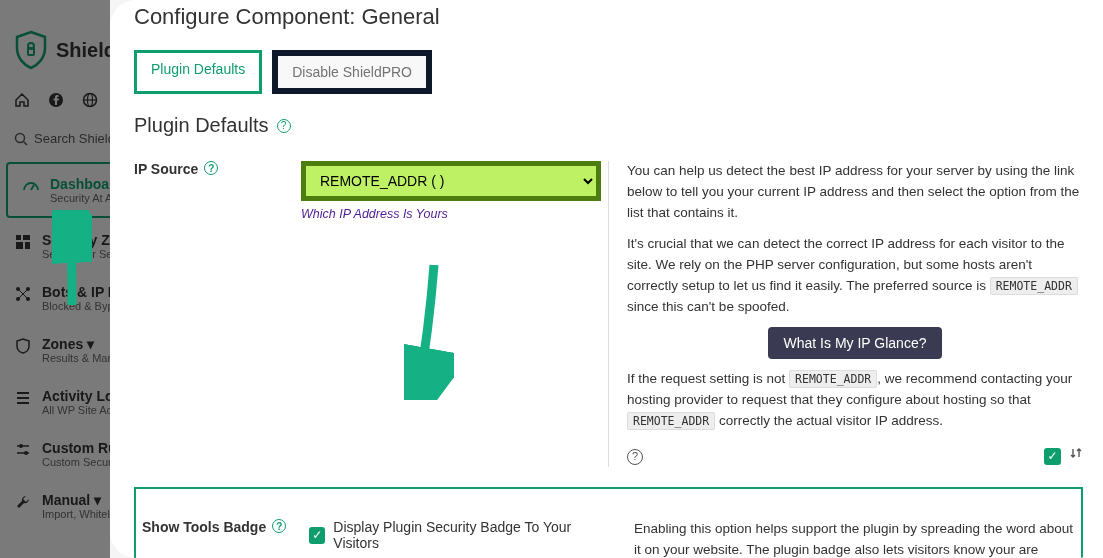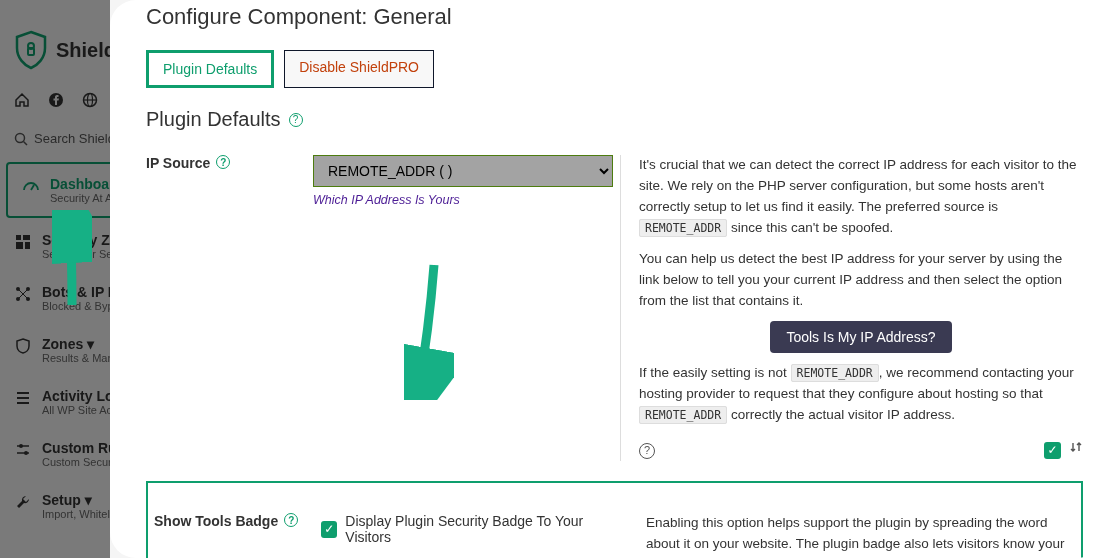--- a/index.html
+++ b/index.html
@@ -10,34 +10,34 @@
 .logo-text { font-size:20px; font-weight:600; color:#333; }
 .mini-icons { display:flex; gap:18px; padding:8px 14px 14px; color:#333; }
 .search-row { display:flex; align-items:center; gap:6px; padding:6px 14px 14px; color:#555; font-size:13px; }
 .nav-item { display:flex; gap:10px; padding:12px 14px; align-items:flex-start; cursor:pointer; }
 .nav-item.active { border:2px solid #0e9e6d; border-radius:4px; margin:2px 6px; }
 .nav-title { font-size:14px; font-weight:600; color:#333; }
 .nav-item.active .nav-title { color:#0e9e6d; }
 .nav-sub { font-size:11px; color:#666; }
 .nav-icon { width:18px; display:flex; justify-content:center; margin-top:2px; color:#333; }
 .nav-item.active .nav-icon { color:#0e9e6d; }
-.main { position:absolute; left:110px; top:0; right:0; bottom:0; background:#fff; padding:0 20px 0 36px; overflow:hidden; z-index:20;border-radius:26px; }
+.main { position:absolute; left:110px; top:0; right:0; bottom:0; background:#fff; padding:0 20px 0 24px; overflow:hidden; z-index:20;border-radius:26px; }
 .page-title { font-size:22px; font-weight:400; color:#333; padding:4px 0 20px; }
 .tabs { display:flex; gap:10px; margin-bottom:20px; }
-.tab { padding:8px 14px; border:1px solid #0f172a; background:#f8f8f8; color:#c2410c; font-size:14px; cursor:pointer; }
+.tab { padding:8px 14px; border:6px solid #0f172a; background:#f8f8f8; color:#737373; font-size:14px; cursor:pointer; }
 .tab.active { border:3px solid #0e9e6d; color:#0e9e6d; background:#fff; }
 .section-title { font-size:20px; font-weight:400; color:#333; margin:8px 0 24px; display:flex; align-items:center; gap:8px; }
 .help-icon { width:14px; height:14px; border:1.5px solid #0e9e6d; border-radius:50%; color:#0e9e6d; font-size:10px; display:inline-flex; align-items:center; justify-content:center; }
 .row { display:flex; gap:7px; padding-bottom:16px; }
 .row.boxed { border:2px solid #0e9e6d; margin:4px 0 0 0; padding:30px 6px 6px 6px; }
 .col-label { width:160px; font-weight:600; font-size:14px; display:flex; align-items:flex-start; gap:6px; }
 .col-mid { width:300px; }
 .col-desc { flex:1; border-left:1px solid #ddd; padding-left:18px; font-size:13.5px; color:#333; line-height:1.55; }
 .row.boxed .col-desc { border-left:none; }
-select.ip-select { width:100%; padding:6px 10px; font-size:14px; border:1px solid #4d7c0f; background:#a3a3a3; }
+select.ip-select { width:100%; padding:6px 10px; font-size:14px; border:5px solid #4d7c0f; background:#bef264; }
 .hint { font-style:italic; font-size:12.5px; color:#4c1d95; margin-top:6px; }
 .code { background:#eee; border:1px solid #ddd; padding:1px 5px; font-family:monospace; font-size:11.5px; border-radius:2px; }
 .btn-dark { background:#3a3a52; color:#fff; padding:8px 16px; border:none; border-radius:4px; font-size:14px; cursor:pointer; display:block; margin:10px auto; }
 .checkbox-row { display:flex; align-items:center; gap:8px; }
 .checkbox { width:17px; height:17px; background:#0e9e6d; border-radius:3px; display:flex; align-items:center; justify-content:center; color:#fff; font-size:12px; }
 .foot-icons { display:flex; align-items:center; gap:10px; margin-top:14px; color:#555; }
 .foot-right { margin-left:auto; display:flex; align-items:center; gap:8px; }
 .badge-check { width:17px; height:17px; background:#0e9e6d; border-radius:3px; display:flex; align-items:center; justify-content:center; color:#fff; font-size:12px; }
 .q-icon { width:16px; height:16px; border:1.5px solid #555; border-radius:50%; font-size:11px; display:inline-flex; align-items:center; justify-content:center; }
 .arrow { position:absolute; z-index:50; pointer-events:none; }
@@ -159,21 +159,21 @@
         <div class="nav-sub">Custom Security Rules</div>
       </div>
   </div>
   <div class="nav-item">
     <span class="nav-icon">
         <svg width="16" height="16" viewBox="0 0 16 16">
           <path d="M11 2 A4 4 0 0 0 7 7 L2 12 L4 14 L9 9 A4 4 0 0 0 14 5 L11 8 L8 5 Z" fill="#333"></path>
         </svg>
       </span>
     <div>
-        <div class="nav-title">Setup ▾</div>
+        <div class="nav-title">Manual ▾</div>
         <div class="nav-sub">Import, Whitelabel</div>
       </div>
   </div>
 </div>
 
 <div class="overlay"></div>
 
 <div class="main">
   <div class="page-title">Configure Component: General</div>
 
@@ -192,24 +192,24 @@
       <span>IP Source</span>
       <span class="help-icon">?</span>
     </div>
     <div class="col-mid">
       <select class="ip-select">
         <option>REMOTE_ADDR (                              )</option>
       </select>
       <div class="hint">Which IP Address Is Yours</div>
     </div>
     <div class="col-desc">
+      <p>You can help us detect the best IP address for your server by using the link below to tell you your current IP address and then select the option from the list that contains it.</p>
       <p><span>It's crucial that we can detect the correct IP address for each visitor to the site. We rely on the PHP server configuration, but some hosts aren't correctly setup to let us find it easily. The preferred source is </span><span class="code">REMOTE_ADDR</span><span> since this can't be spoofed.</span></p>
-      <p>You can help us detect the best IP address for your server by using the link below to tell you your current IP address and then select the option from the list that contains it.</p>
-      <button class="btn-dark">Tools Is My IP Address?</button>
-      <p><span>If the easily setting is not </span><span class="code">REMOTE_ADDR</span><span>, we recommend contacting your hosting provider to request that they configure about hosting so that </span><span class="code">REMOTE_ADDR</span><span> correctly the actual visitor IP address.</span></p>
+      <button class="btn-dark">What Is My IP Glance?</button>
+      <p><span>If the request setting is not </span><span class="code">REMOTE_ADDR</span><span>, we recommend contacting your hosting provider to request that they configure about hosting so that </span><span class="code">REMOTE_ADDR</span><span> correctly the actual visitor IP address.</span></p>
       <div class="foot-icons">
         <span class="q-icon">?</span>
         <div class="foot-right">
           <span class="badge-check">✓</span>
           <span><svg width="14" height="14" viewBox="0 0 14 14">
                 <path d="M4 3 L4 11 M2 9 L4 11 L6 9 M10 11 L10 3 M8 5 L10 3 L12 5" fill="none" stroke="#555" stroke-width="1.4"></path>
               </svg></span>
         </div>
       </div>
     </div>

